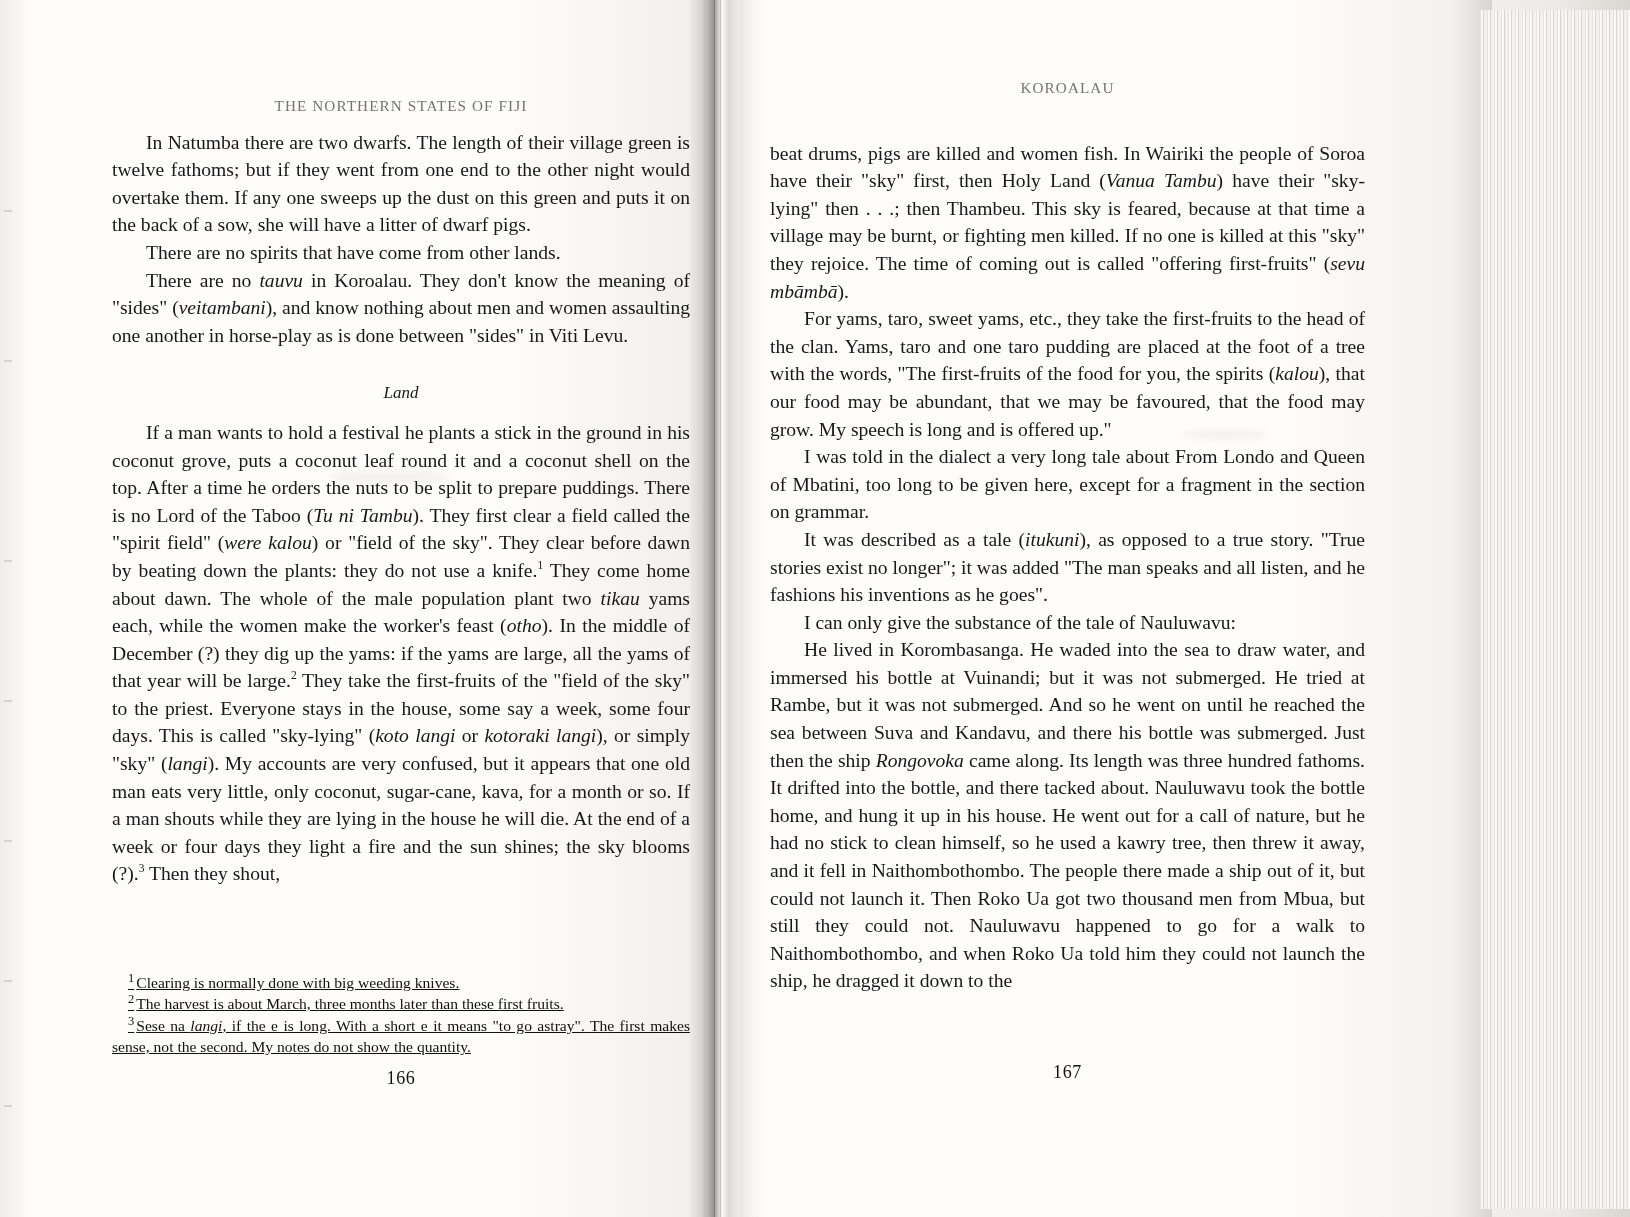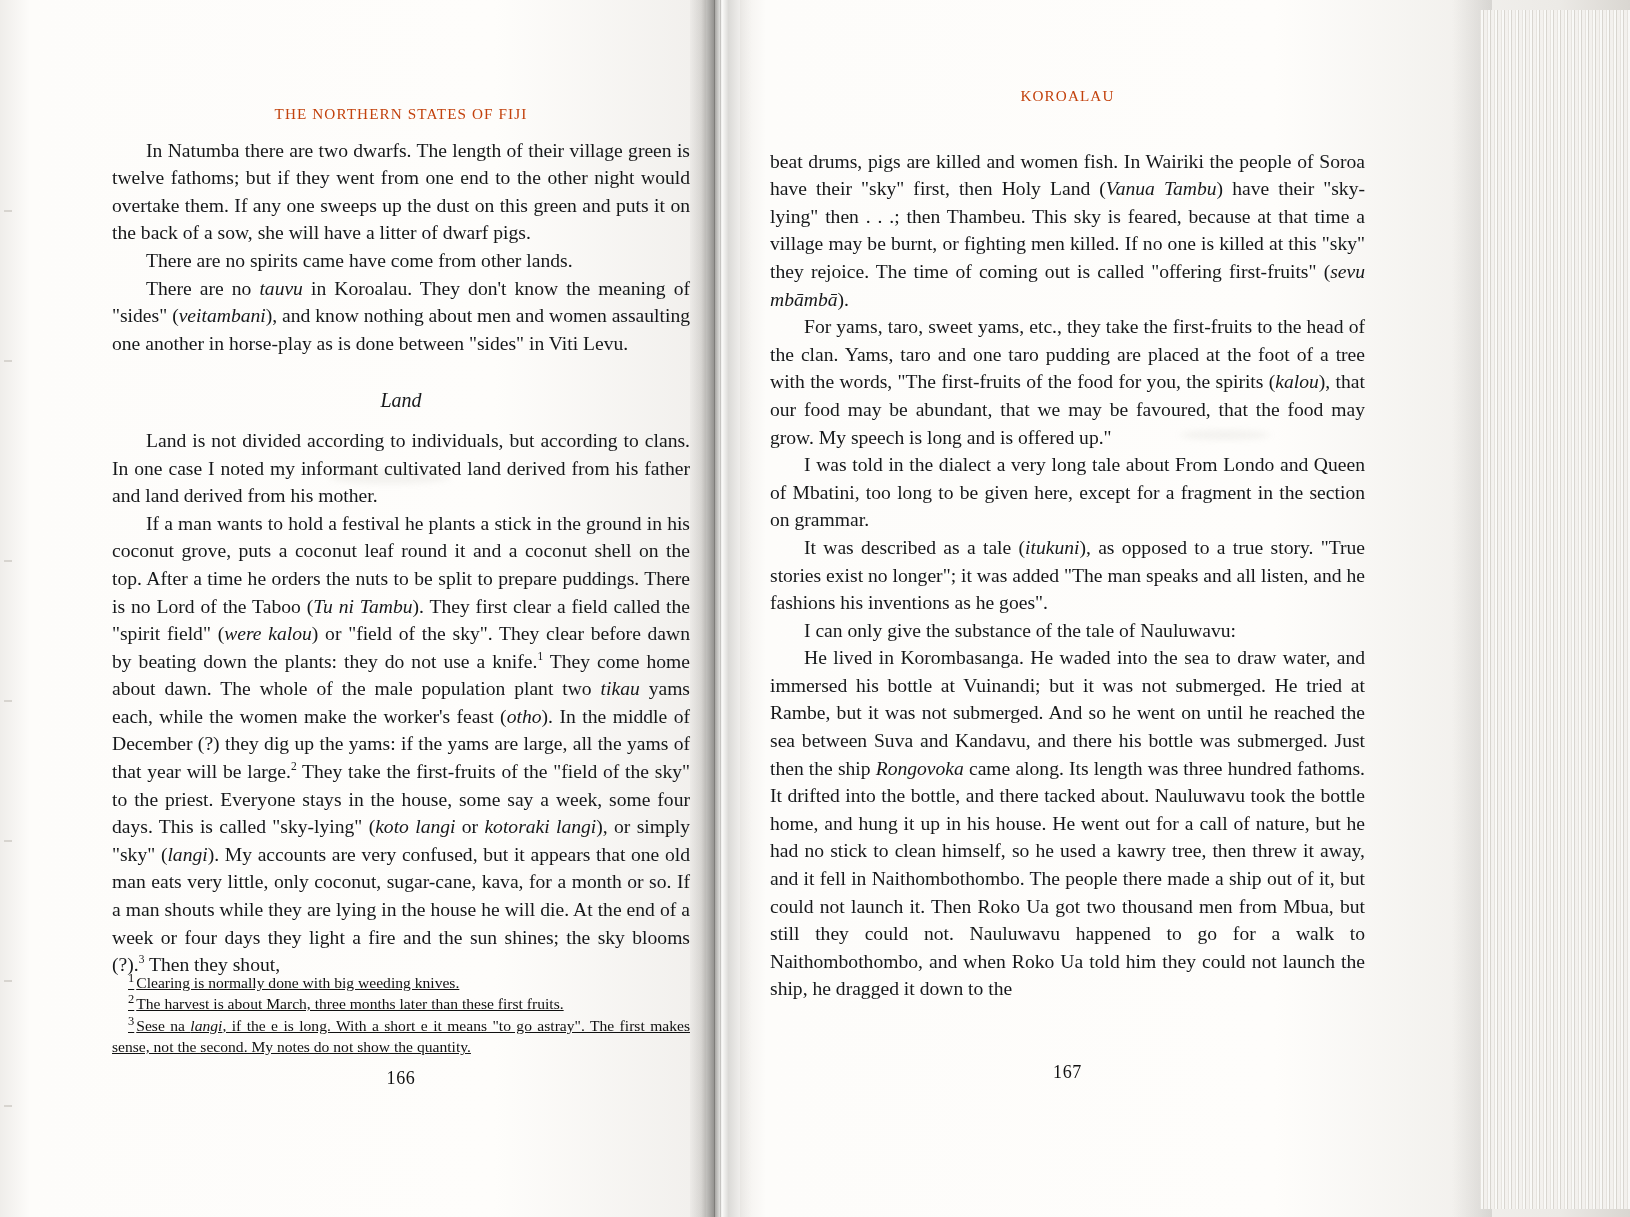--- a/index.html
+++ b/index.html
@@ -123,35 +123,35 @@
     left: 770px;
     top: 74px;
     width: 595px;
   }
 
   .running-head {
     font-size: 15.2px;
     letter-spacing: 1.1px;
     text-align: center;
     text-transform: uppercase;
-    margin: 8px 0 9px 0;
-    color: #c2410c;
+    margin: 0 0 9px 0;
+    color: #737373;
   }
   .running-head.rh-left { text-align: center; }
 
   p {
     margin: 0;
     text-indent: 34px;
   }
   p.noindent { text-indent: 0; margin-top: 38px; }
 
   .section-head {
     text-align: center;
     font-style: italic;
-    font-size: 20px;
+    font-size: 17px;
     margin: 30px 0 12px 0;
   }
   .section-head.tight { margin-top: 36px; }
 
   i, em { font-style: italic; }
 
   .footnotes {
     position: absolute;
     left: 112px;
     top: 972px;
@@ -219,26 +219,25 @@
     <i style="top:1105px"></i>
   </div>
 
   <div class="blotch" style="left:330px; top:470px; width:120px; height:14px;"></div>
   <div class="blotch" style="left:1180px; top:430px; width:90px; height:10px;"></div>
 
   <div class="col col-left">
     <div class="running-head rh-left">THE NORTHERN STATES OF FIJI</div>
 
     <p>In Natumba there are two dwarfs. The length of their village green is twelve fathoms; but if they went from one end to the other night would overtake them. If any one sweeps up the dust on this green and puts it on the back of a sow, she will have a litter of dwarf pigs.</p>
-    <p>There are no spirits came have come from other lands.</p>
+    <p>There are no spirits that have come from other lands.</p>
     <p>There are no <i>tauvu</i> in Koroalau. They don't know the meaning of "sides" (<i>veitambani</i>), and know nothing about men and women assaulting one another in horse-play as is done between "sides" in Viti Levu.</p>
 
     <div class="section-head">Land</div>
 
-    <p>Land is not divided according to individuals, but according to clans. In one case I noted my informant cultivated land derived from his father and land derived from his mother.</p>
     <p>If a man wants to hold a festival he plants a stick in the ground in his coconut grove, puts a coconut leaf round it and a coconut shell on the top. After a time he orders the nuts to be split to prepare puddings. There is no Lord of the Taboo (<i>Tu ni Tambu</i>). They first clear a field called the "spirit field" (<i>were <i>kalou</i></i>) or "field of the sky". They clear before dawn by beating down the plants: they do not use a knife.<sup>1</sup> They come home about dawn. The whole of the male population plant two <i>tikau</i> yams each, while the women make the worker's feast (<i>otho</i>). In the middle of December (?) they dig up the yams: if the yams are large, all the yams of that year will be large.<sup>2</sup> They take the first-fruits of the "field of the sky" to the priest. Everyone stays in the house, some say a week, some four days. This is called "sky-lying" (<i>koto <i>langi</i></i> or <i>kotoraki <i>langi</i></i>), or simply "sky" (<i>langi</i>). My accounts are very confused, but it appears that one old man eats very little, only coconut, sugar-cane, kava, for a month or so. If a man shouts while they are lying in the house he will die. At the end of a week or four days they light a fire and the sun shines; the sky blooms (?).<sup>3</sup> Then they shout,</p>
   </div>
 
   <div class="footnotes">
     <p><span class="fn-mark">1</span><span>Clearing is normally done with big weeding knives.</span></p>
     <p><span class="fn-mark">2</span><span>The harvest is about March, three months later than these first fruits.</span></p>
     <p><span class="fn-mark">3</span><span>Sese na <i>langi</i>, if the e is long. With a short e it means "to go astray". The first makes sense, not the second. My notes do not show the quantity.</span></p>
   </div>
 
   <div class="folio folio-left">166</div>

